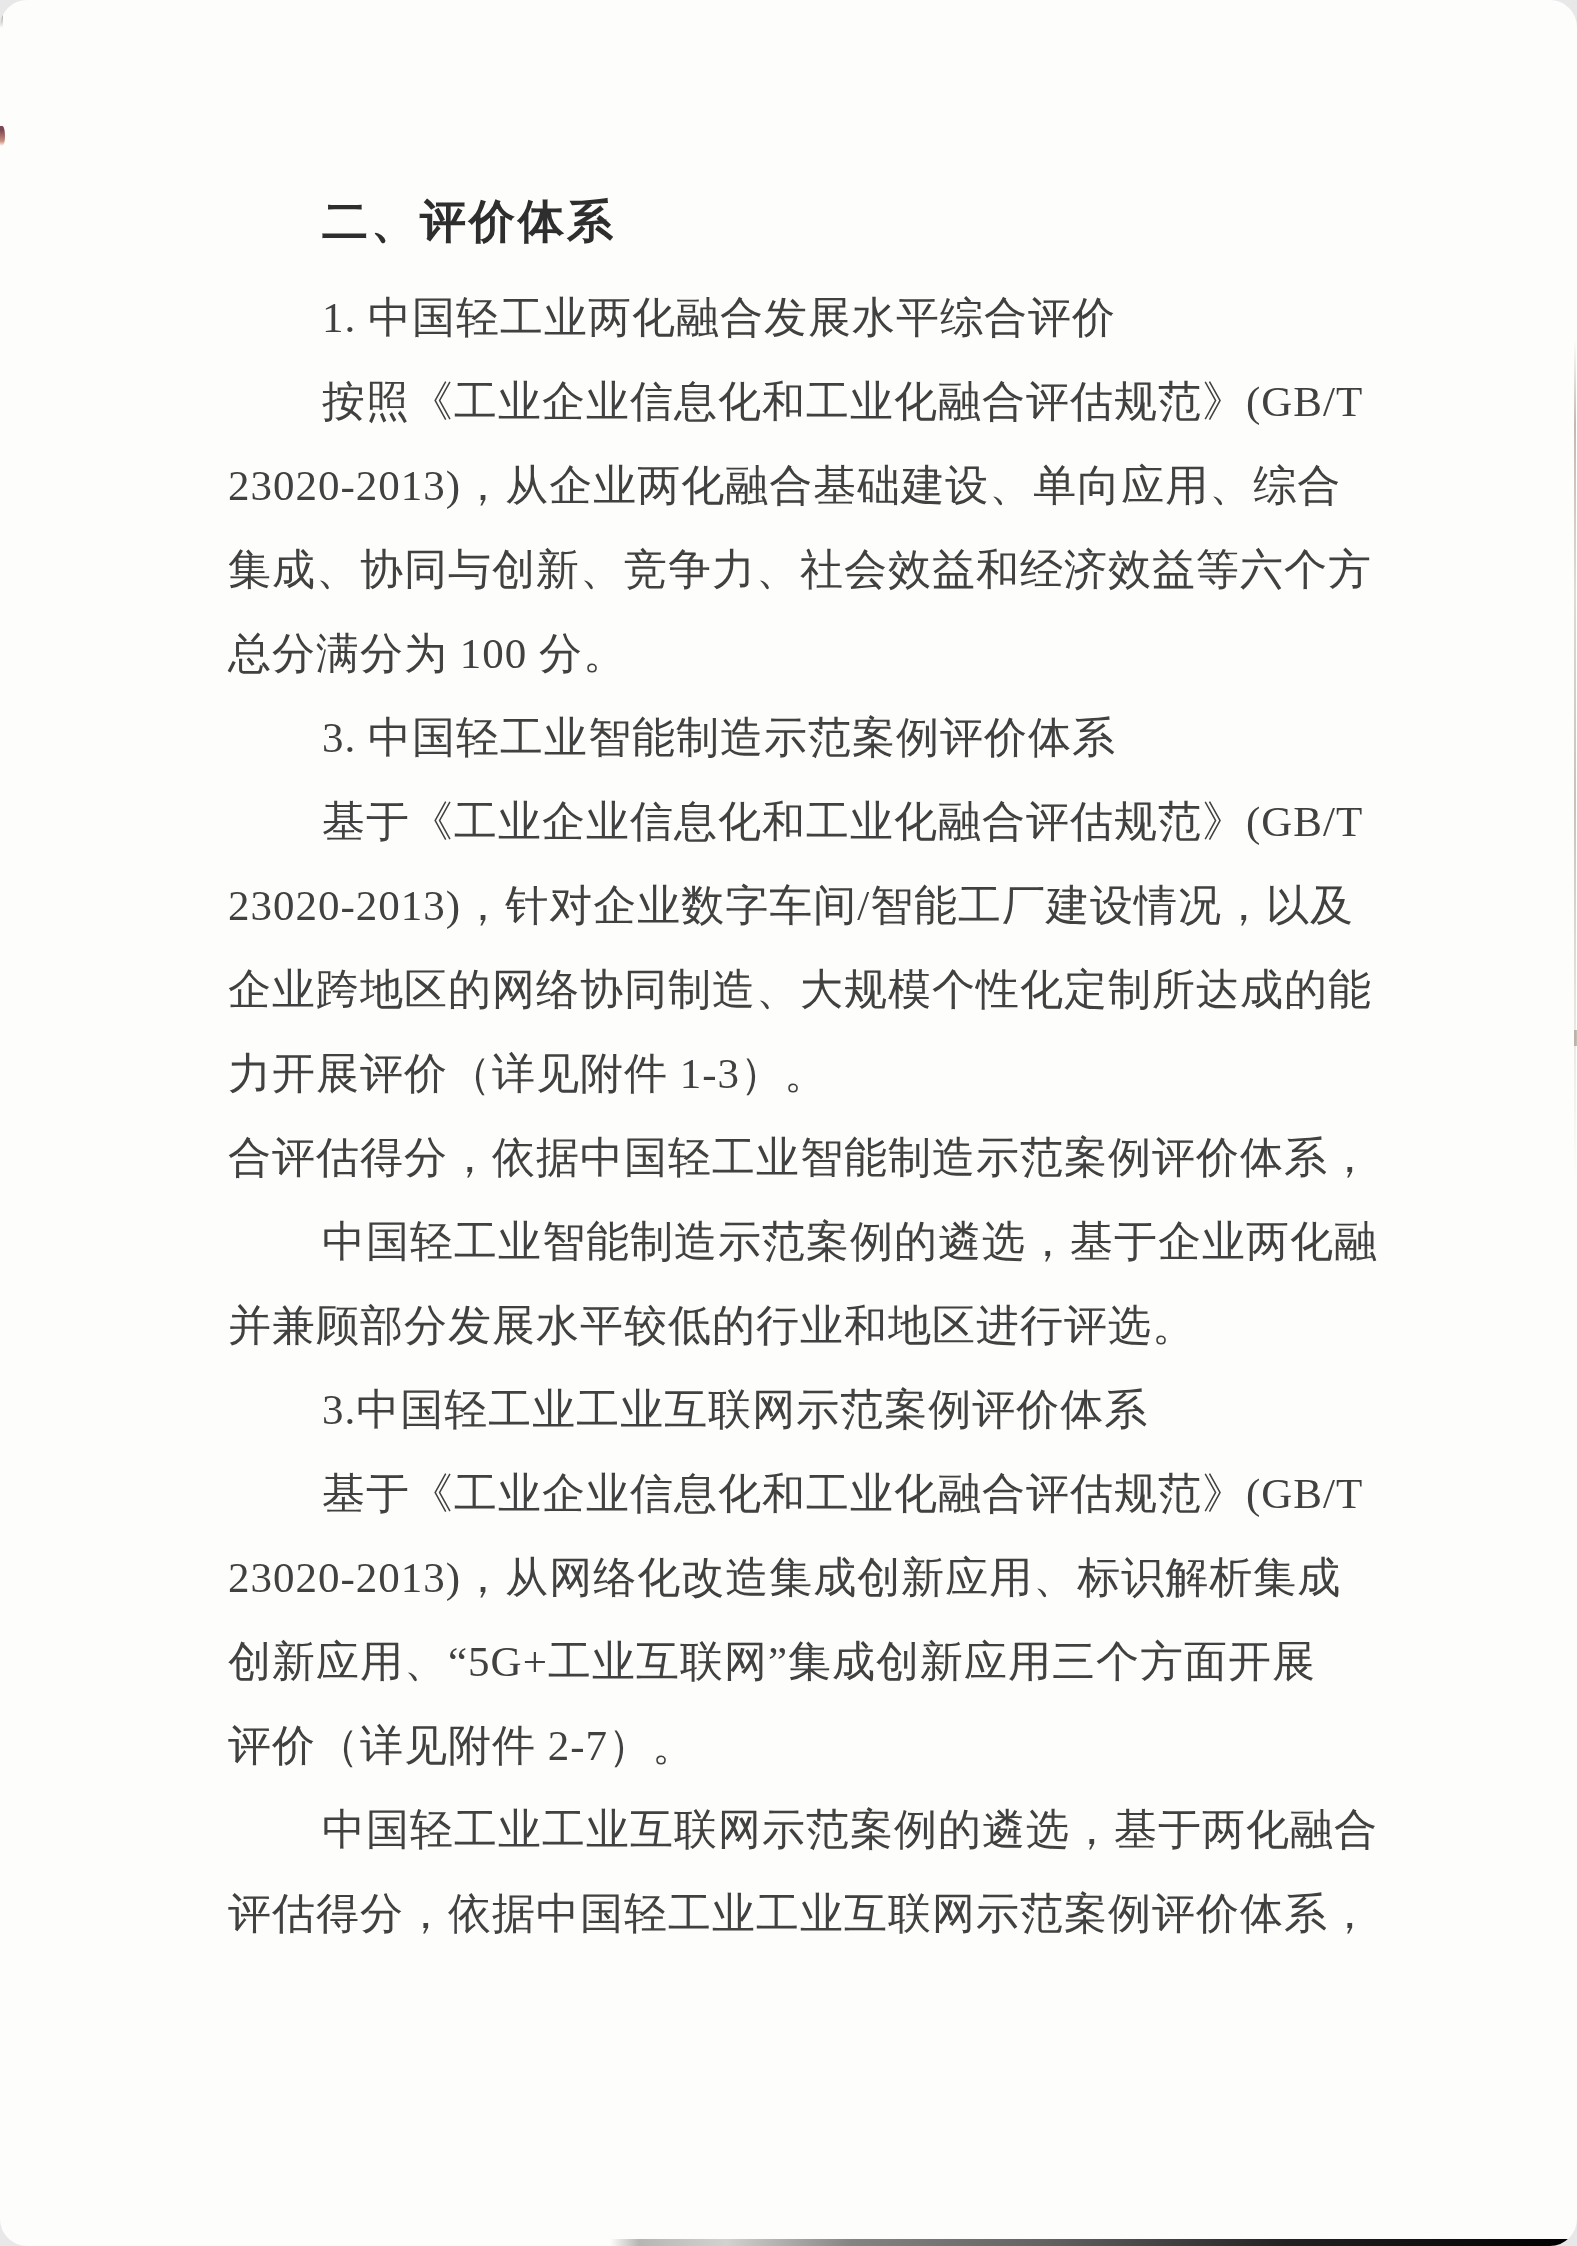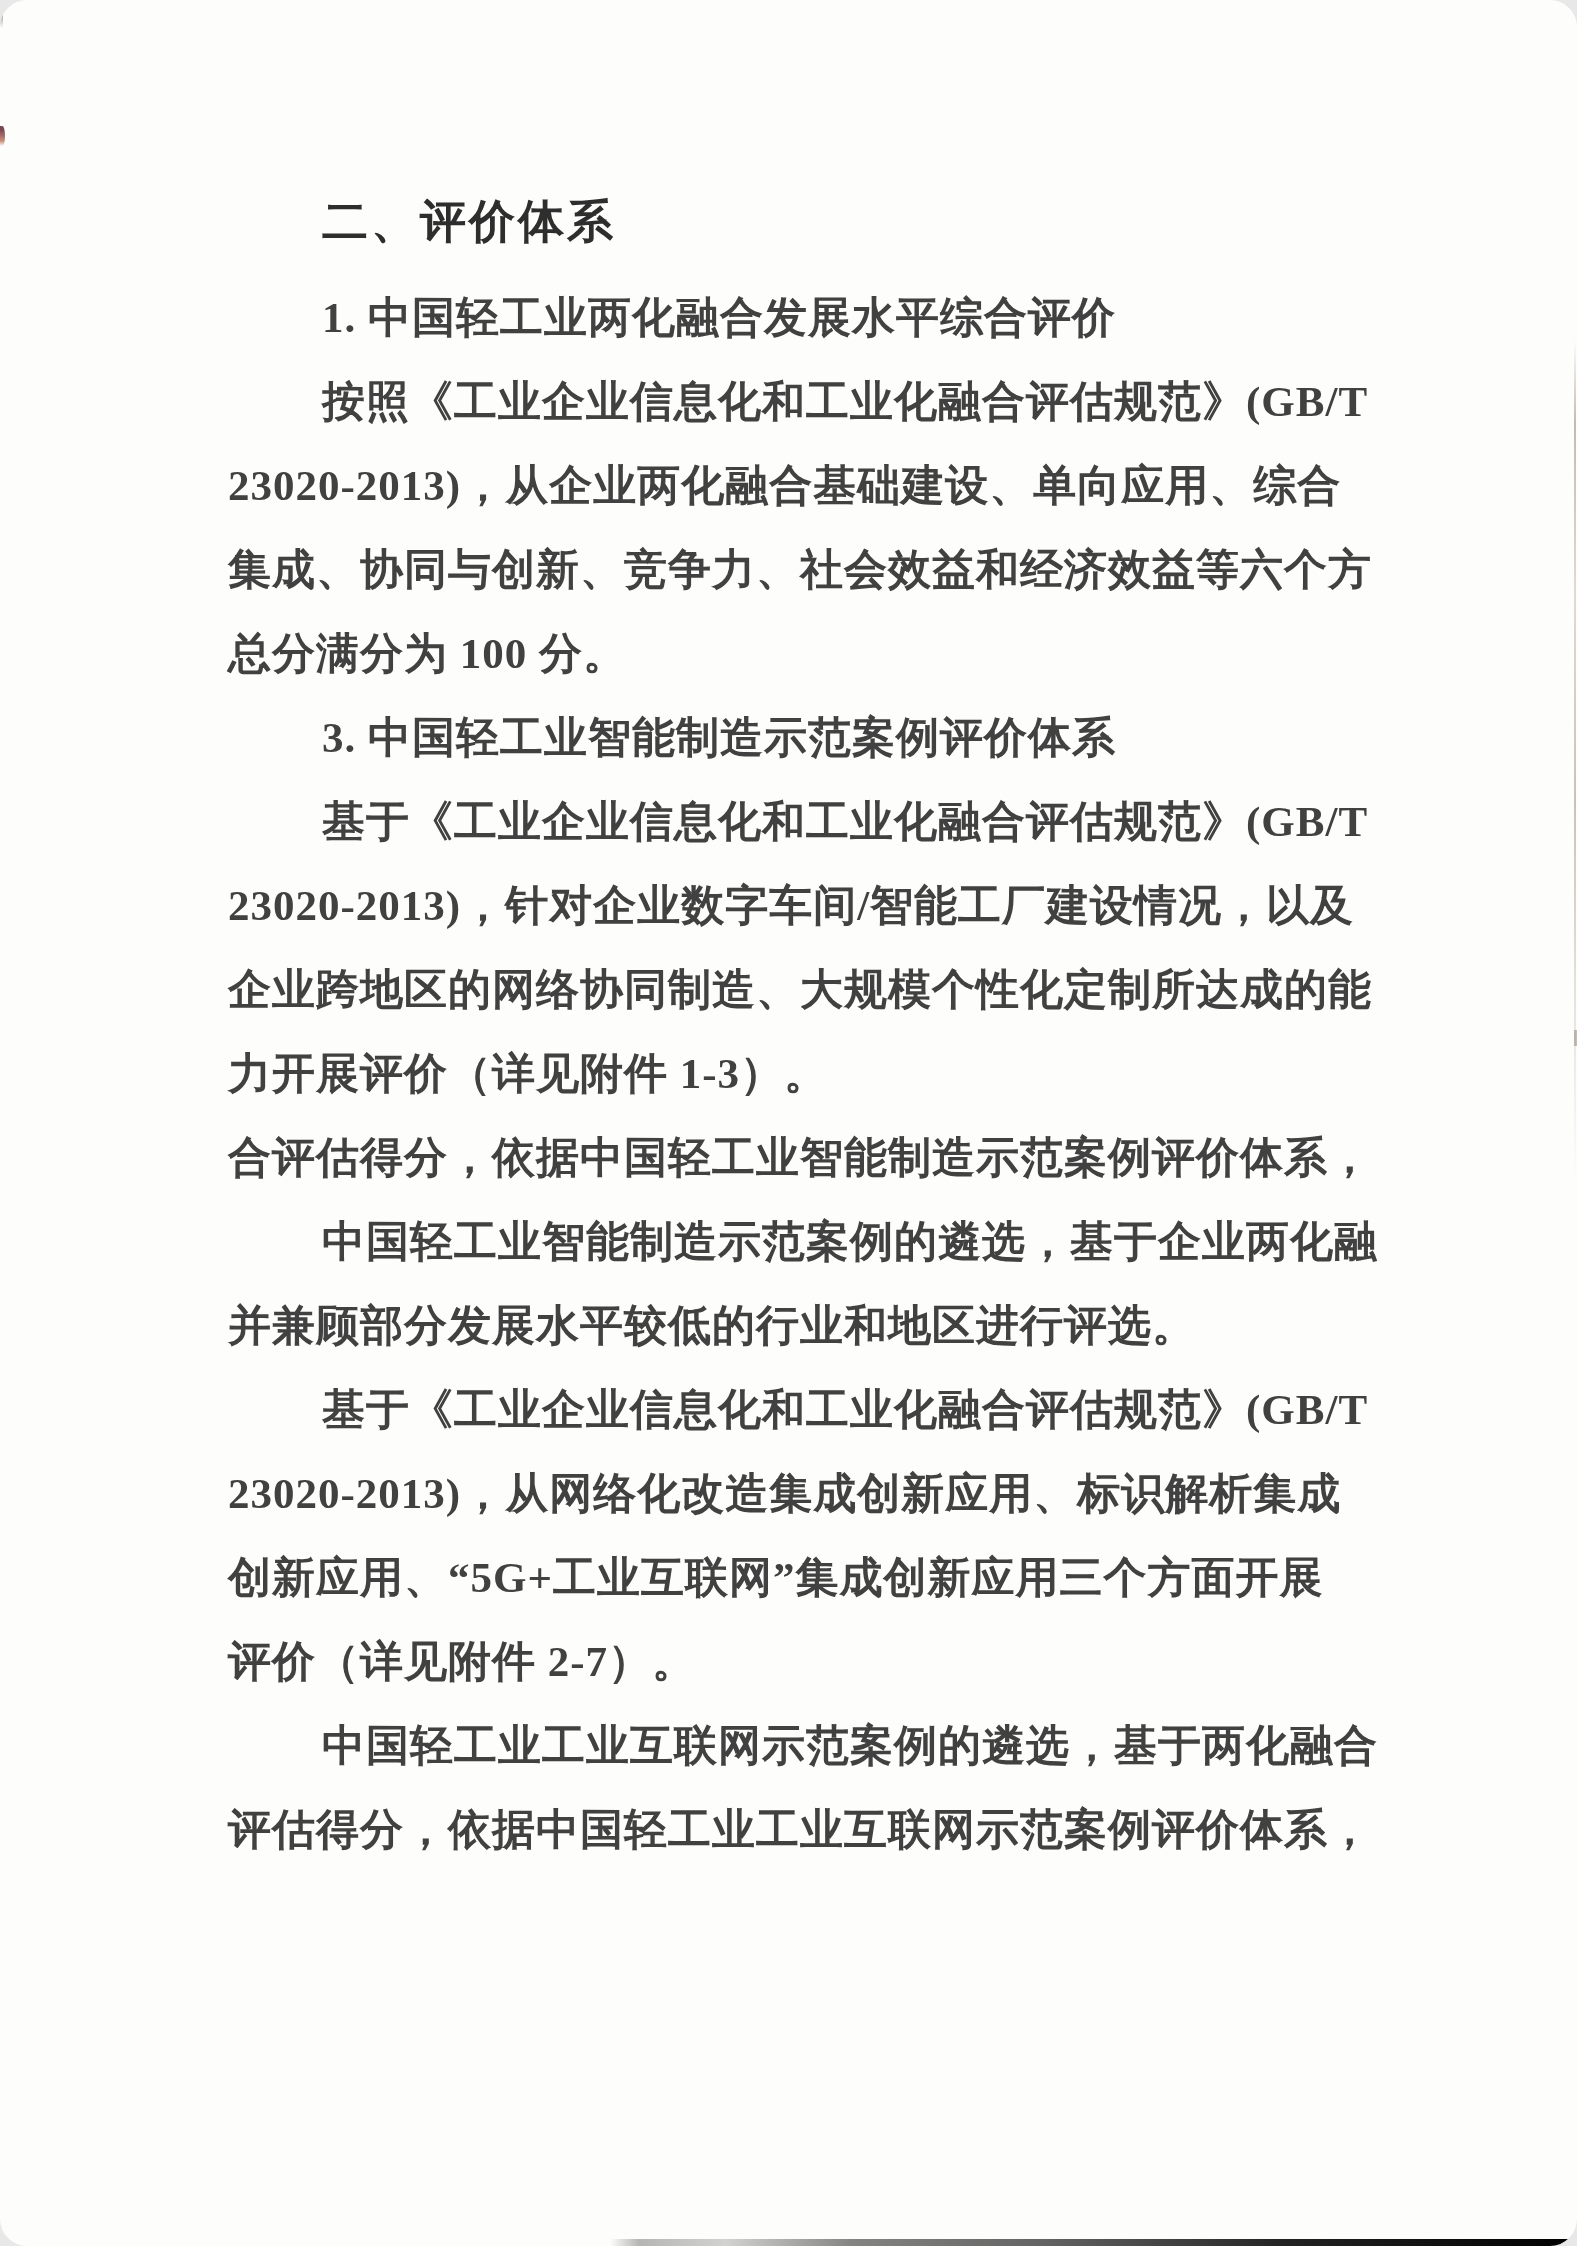--- a/index.html
+++ b/index.html
@@ -22,21 +22,21 @@
     width: 1200px;
     color: #414141;
     font-size: 43px;
   }
 
   .line {
     height: 84px;
     line-height: 84px;
     white-space: nowrap;
     letter-spacing: 1px;
-    font-weight: bold;
+    font-weight: normal;
     margin: 0;
   }
 
   .indent { padding-left: 94px; }
 
   .heading {
     height: 92px;
     line-height: 76px;
     font-size: 46px;
     font-weight: bold;
@@ -104,20 +104,21 @@
     <div class="line indent">3.  中国轻工业智能制造示范案例评价体系</div>
     <div class="line indent">基于《工业企业信息化和工业化融合评估规范》(GB/T</div>
     <div class="line">23020-2013)，针对企业数字车间/智能工厂建设情况，以及</div>
     <div class="line">企业跨地区的网络协同制造、大规模个性化定制所达成的能</div>
     <div class="line">力开展评价（详见附件 1-3）。</div>
 
     <div class="line">合评估得分，依据中国轻工业智能制造示范案例评价体系，</div>
     <div class="line indent">中国轻工业智能制造示范案例的遴选，基于企业两化融</div>
     <div class="line">并兼顾部分发展水平较低的行业和地区进行评选。</div>
 
+    <div class="line indent">3.中国轻工业工业互联网示范案例评价体系</div>
     <div class="line indent">基于《工业企业信息化和工业化融合评估规范》(GB/T</div>
     <div class="line">23020-2013)，从网络化改造集成创新应用、标识解析集成</div>
     <div class="line">创新应用、“5G+工业互联网”集成创新应用三个方面开展</div>
     <div class="line">评价（详见附件 2-7）。</div>
 
     <div class="line indent">中国轻工业工业互联网示范案例的遴选，基于两化融合</div>
     <div class="line">评估得分，依据中国轻工业工业互联网示范案例评价体系，</div>
   </div>
 
   <div class="artifact edge-sliver-topleft"></div>

